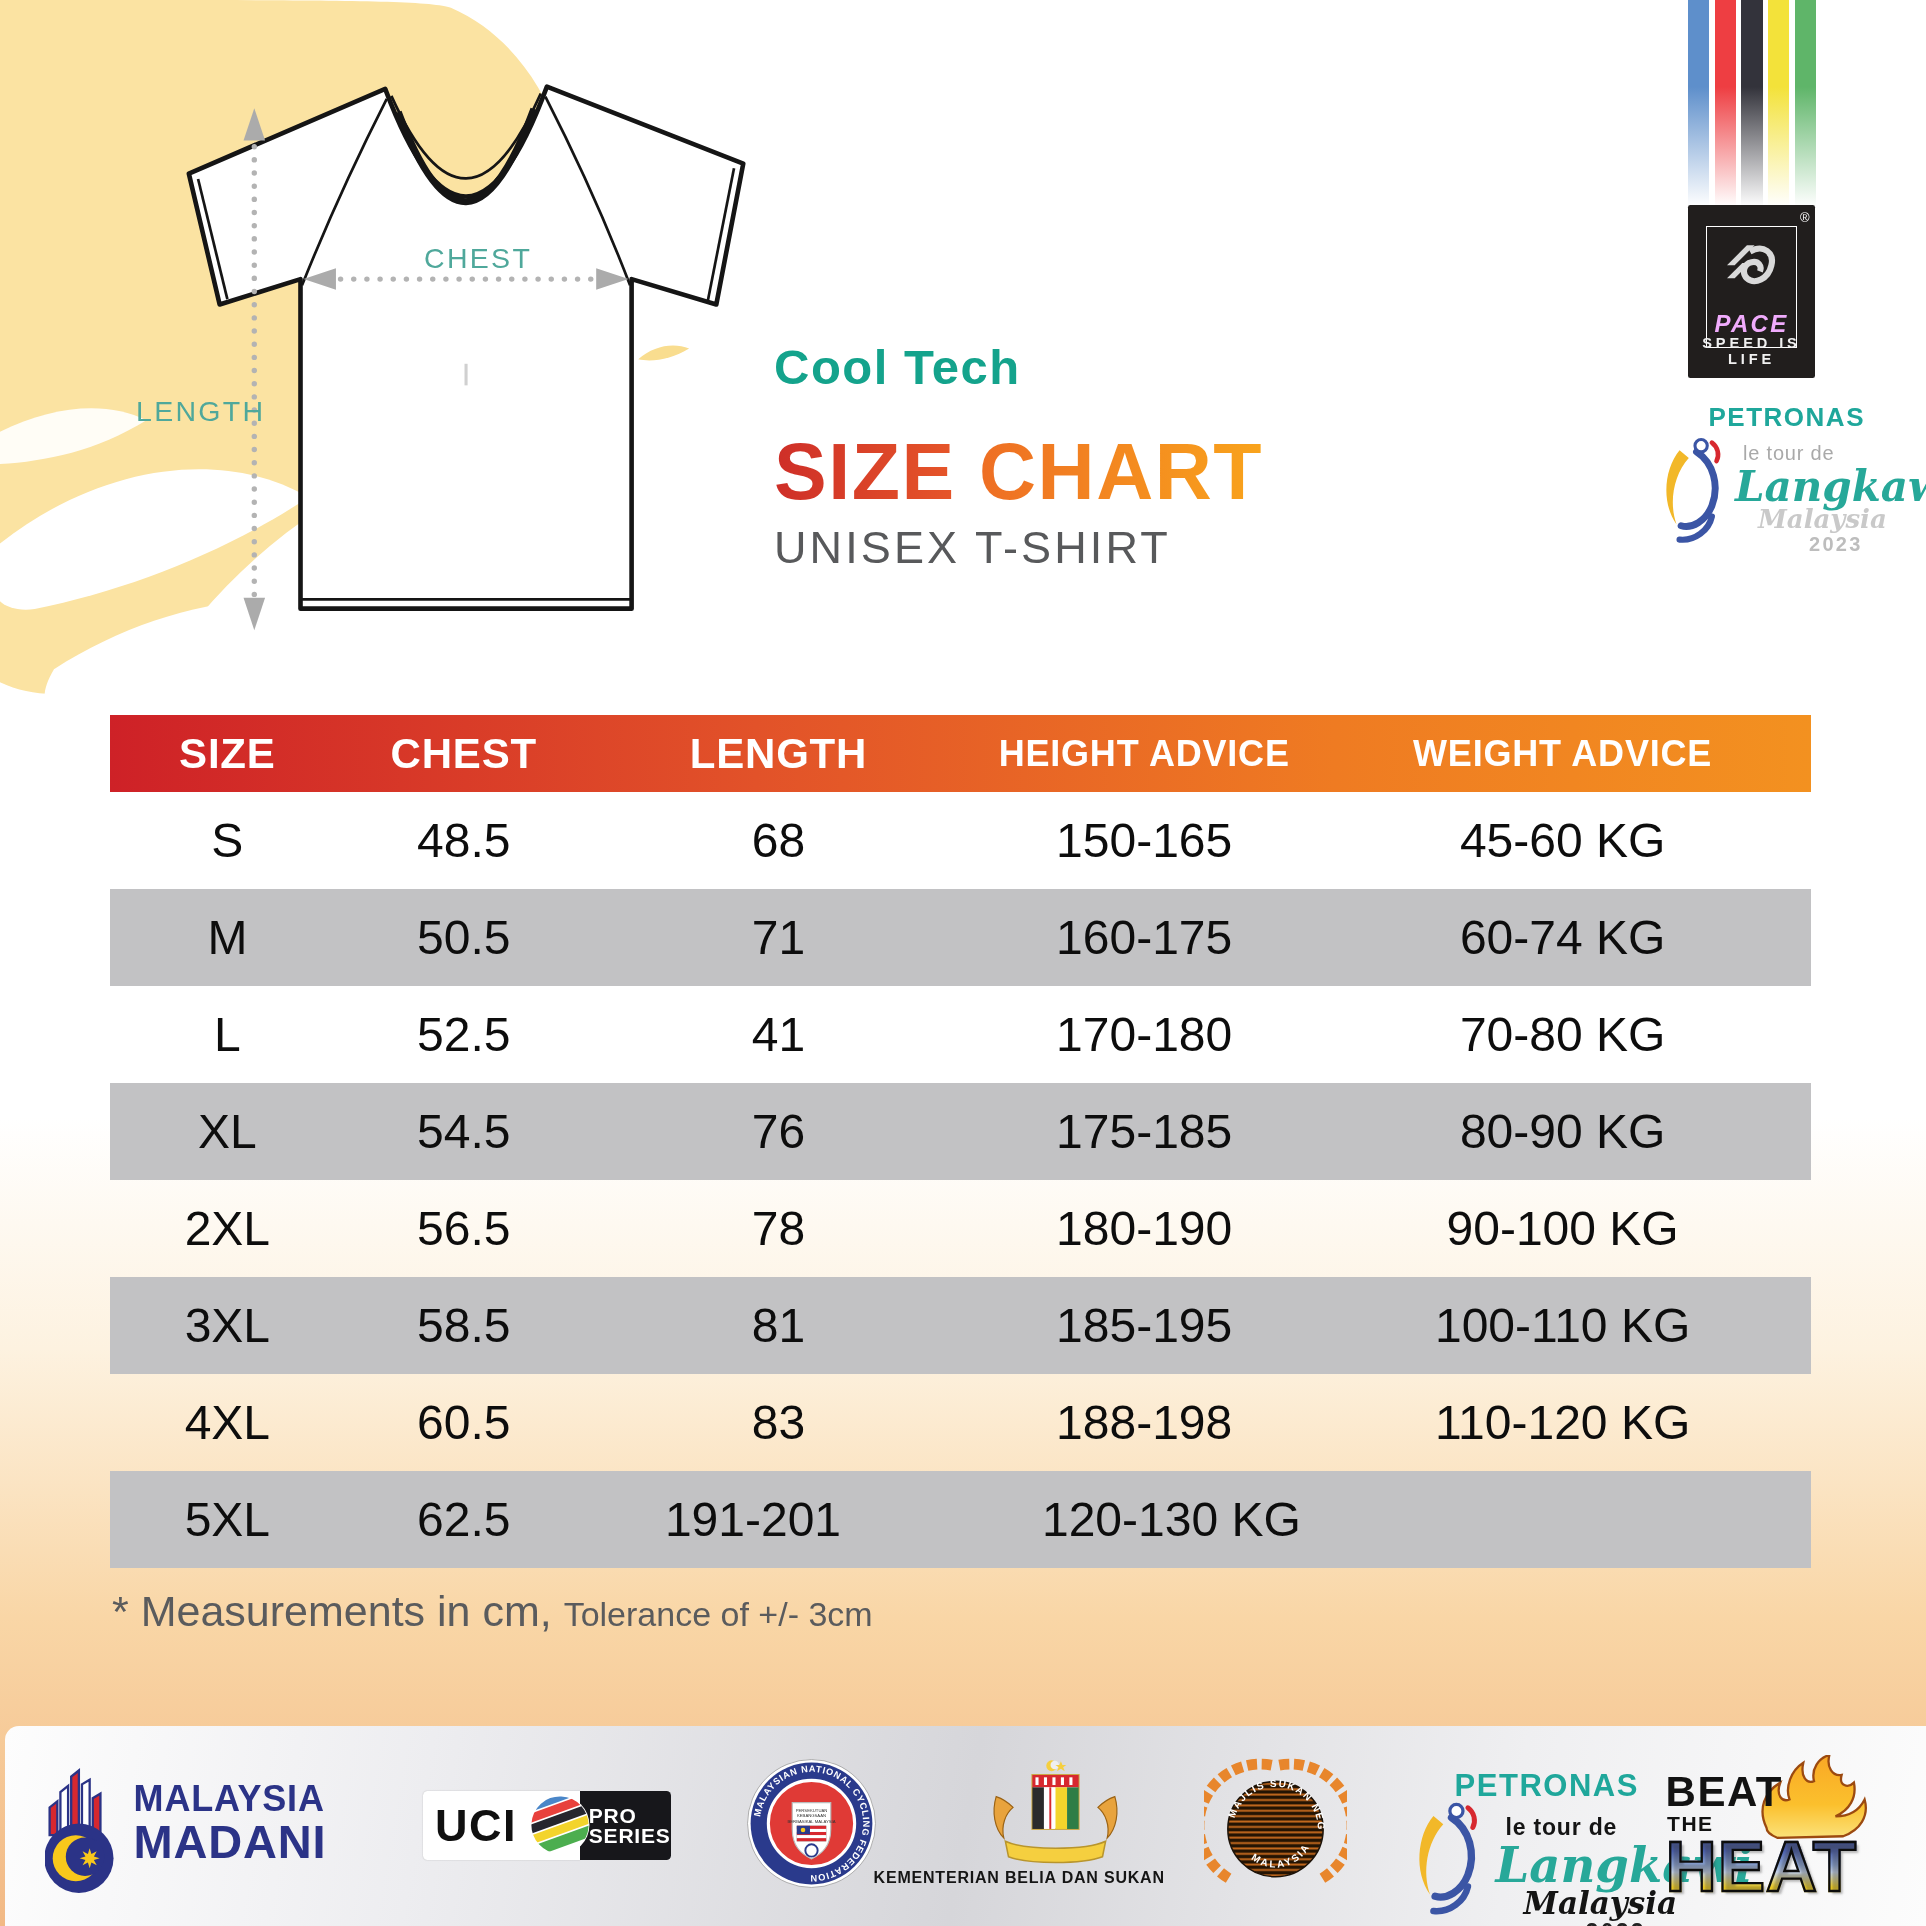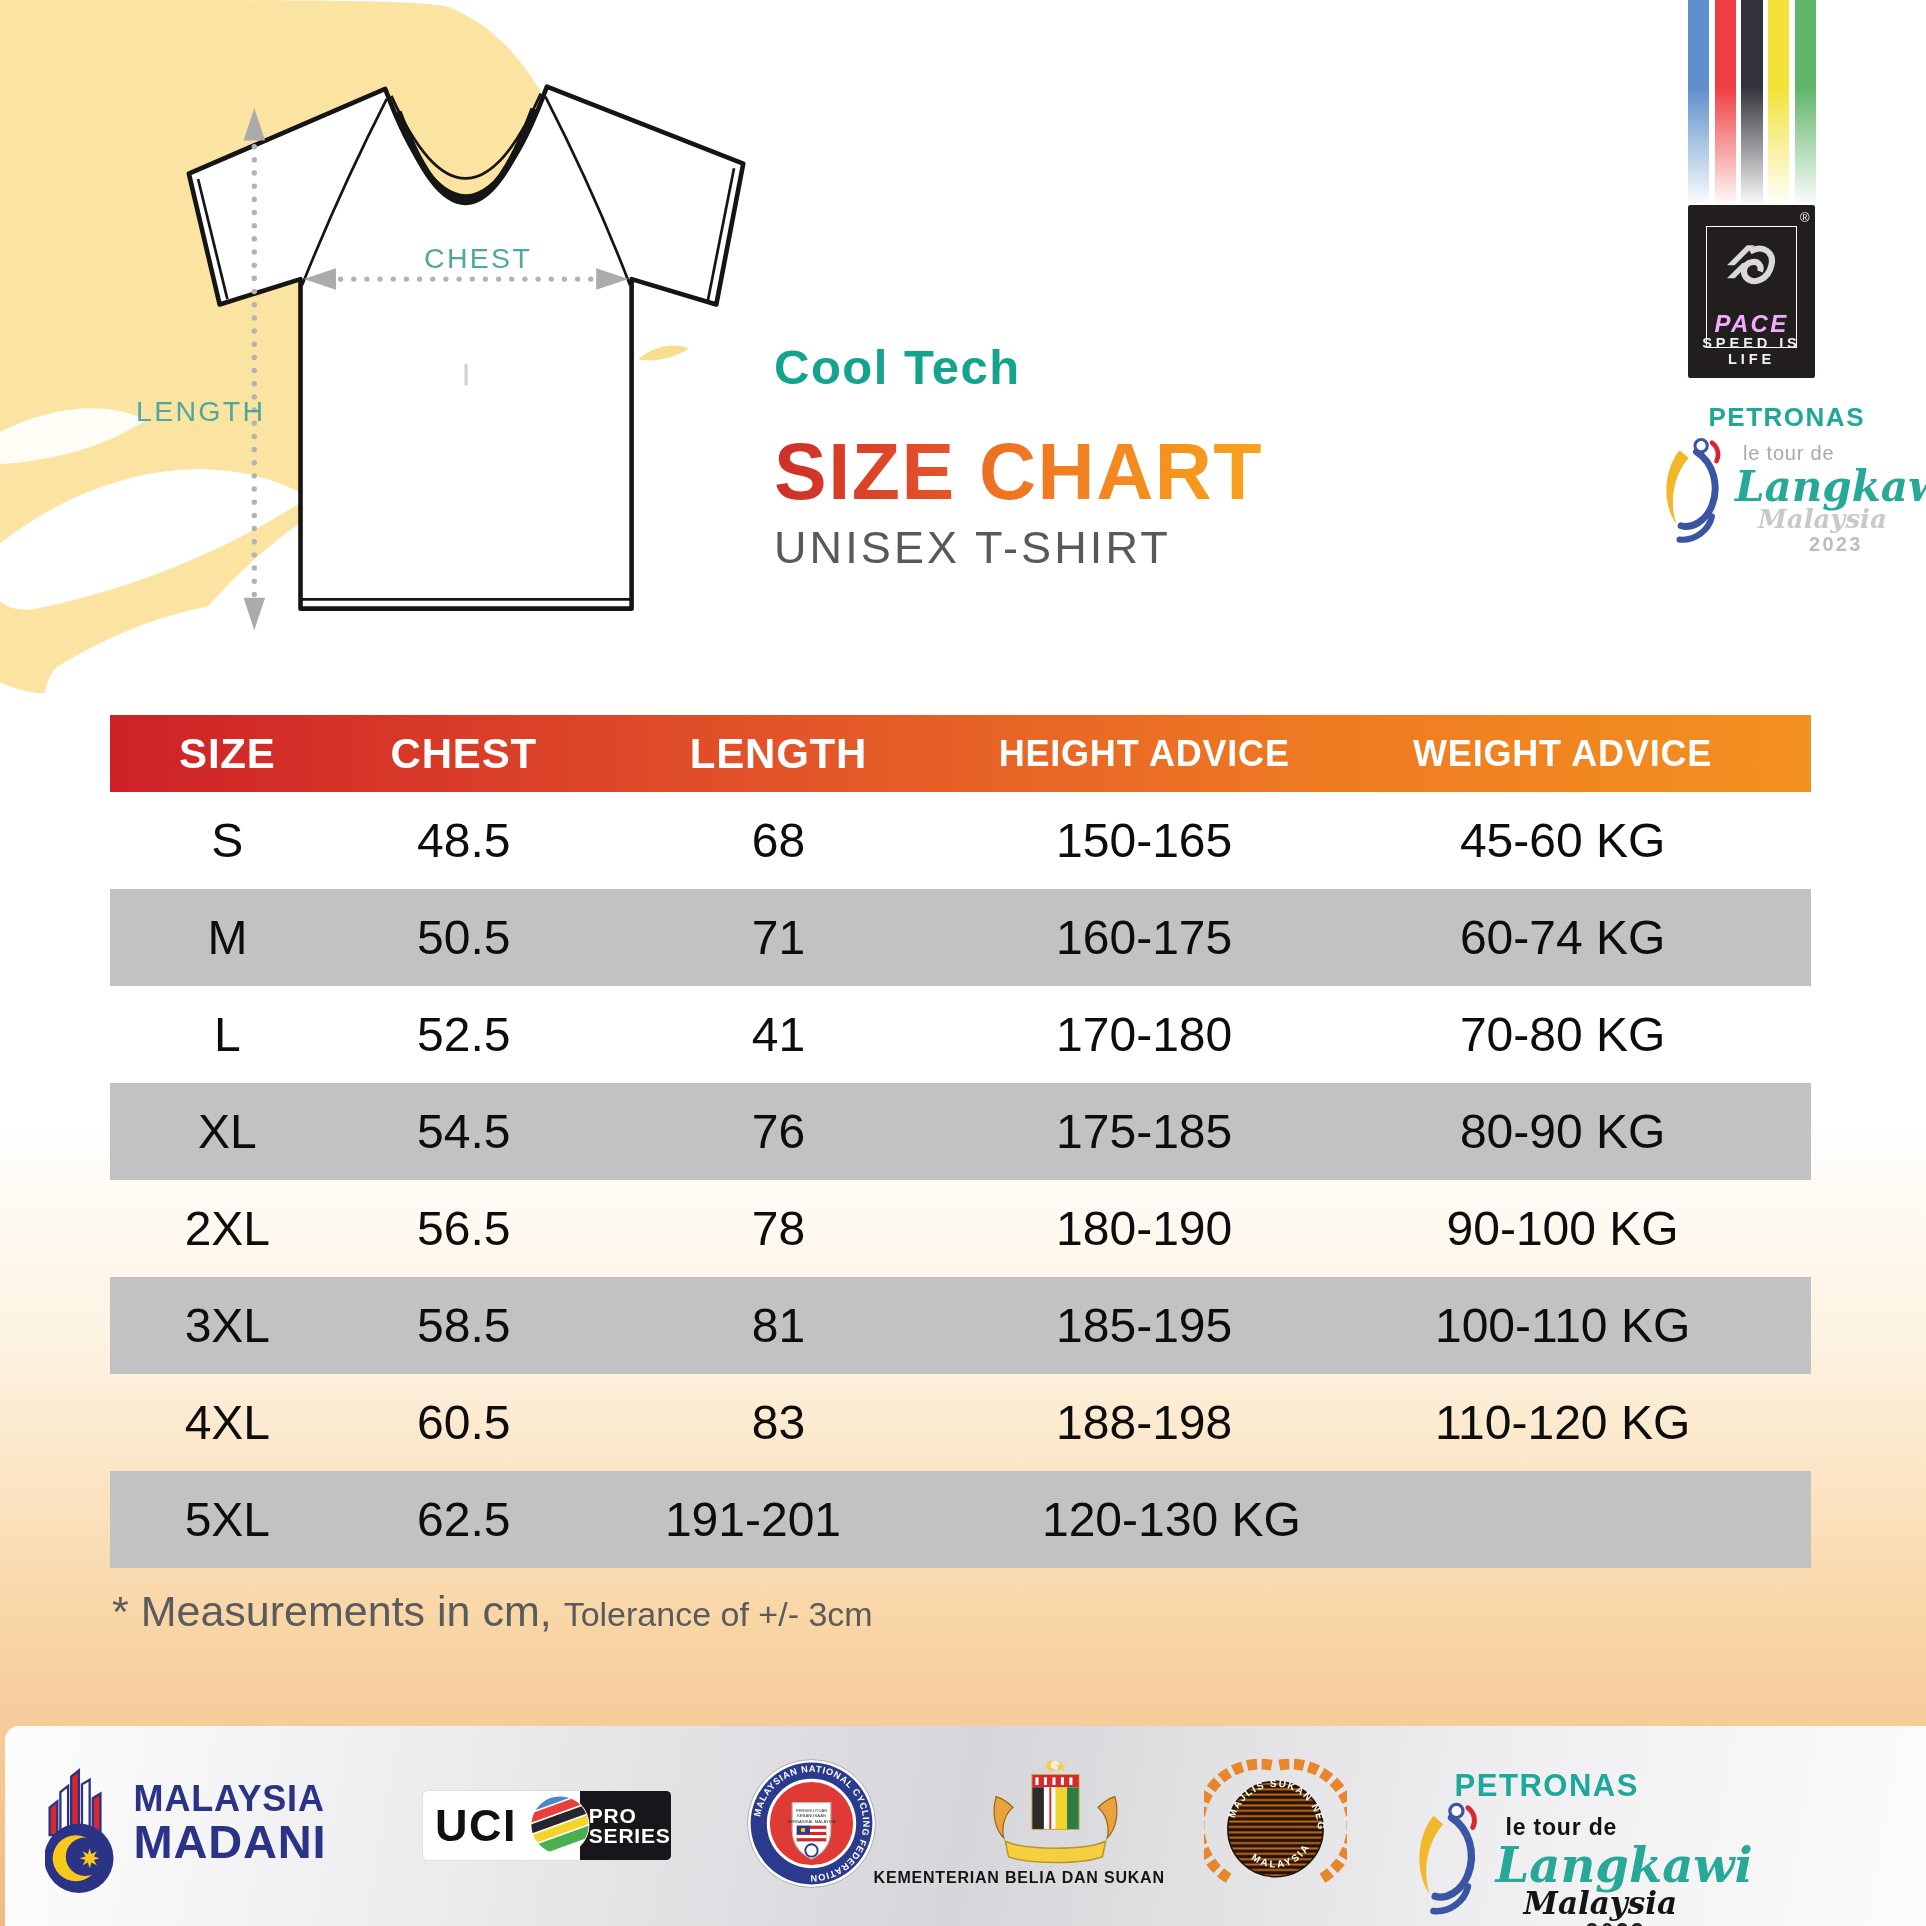--- a/index.html
+++ b/index.html
@@ -349,16 +349,31 @@
         <path d="M28,144 C48,146 66,132 70,114" stroke="#3B55A5" stroke-width="8" fill="none" stroke-linecap="round"></path>
         <path d="M70,18 C78,24 80,34 76,42" stroke="#D7282F" stroke-width="6" fill="none" stroke-linecap="round"></path>
         <circle cx="56" cy="22" r="8" fill="#ffffff" stroke="#3B55A5" stroke-width="4"></circle>
       </svg>
       <div class="abs tour" style="left:99px;top:46px;font-size:23px;color:#141414;font-weight:600">le tour de</div>
       <div class="abs place" style="left:89px;top:69px;font-size:48px">Langkawi</div>
       <div class="abs country" style="left:117px;top:117px;font-size:31px;color:#141414">Malaysia</div>
       <div class="abs year" style="left:179px;top:151px;font-size:23px;color:#222222">2023</div>
     </div>
 
+    <div class="abs beat" style="left:1661px;top:37px;width:216px;height:139px">
+      <svg class="abs" style="left:54px;top:-7.7px" width="162" height="92" viewBox="0 0 210 120">
+        <defs>
+            <linearGradient id="fg" x1="0" y1="0" x2="0" y2="1">
+          <stop offset="0" stop-color="#F9A825"></stop>
+              <stop offset="0.6" stop-color="#FBC02D"></stop>
+              <stop offset="1" stop-color="#FBE27A"></stop>
+        </linearGradient>
+          </defs>
+        <path d="M60,95 C48,70 58,48 78,36 C72,52 80,62 90,58 C84,42 92,20 108,10 C104,28 112,38 122,34 C118,18 128,4 142,0 C138,16 146,28 158,26 C154,40 166,44 174,36 C178,56 168,72 150,80 C170,80 182,70 188,58 C194,80 182,98 160,106 L74,108 C64,104 60,100 60,95 Z" fill="url(#fg)" stroke="#9C4A10" stroke-width="3"></path>
+      </svg>
+      <div class="l1 abs" style="left:0;top:7.7px">BEAT</div>
+      <div class="l2 abs" style="left:1.5px;top:49px">THE</div>
+      <div class="l3 abs" style="left:0;top:68px">HEAT</div>
+    </div>
 
   </div>
 </div>
 
 
 </body></html>

